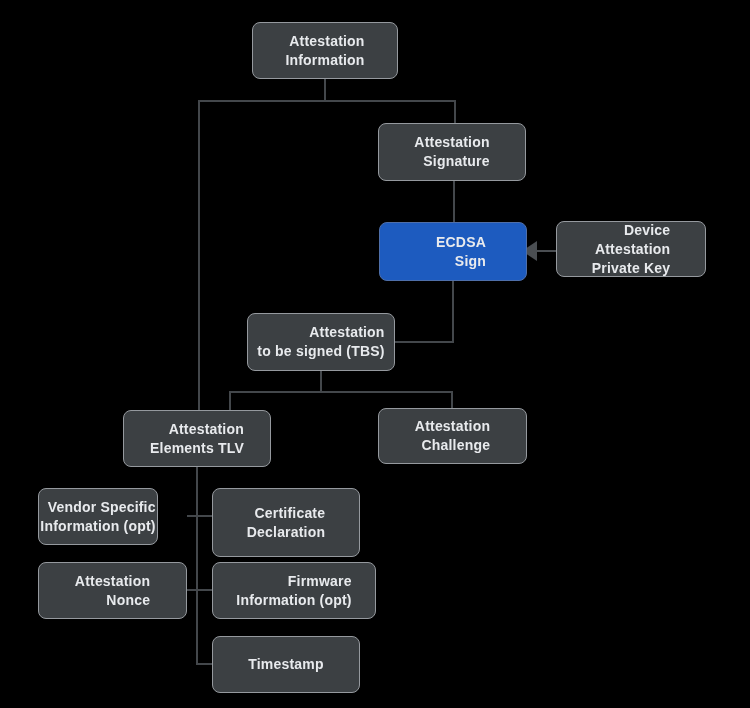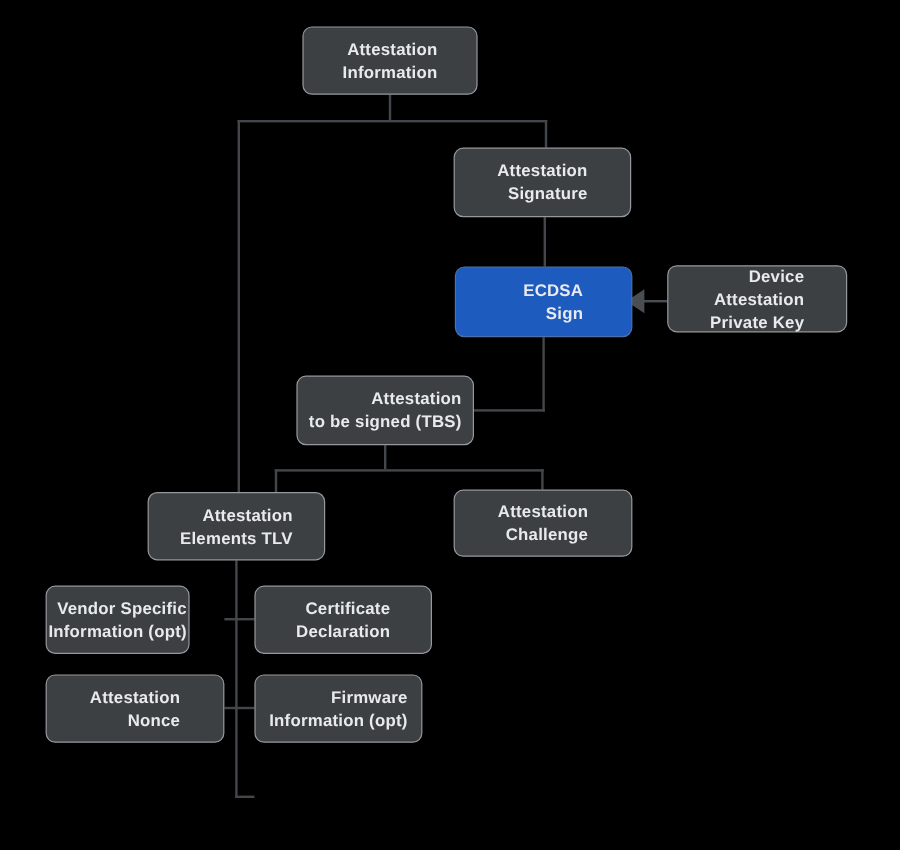--- a/index.html
+++ b/index.html
@@ -111,29 +111,32 @@
   <div class="node" style="left:378px;top:408px;width:149px;height:56px">
     <span class="label">Attestation
 Challenge</span>
   </div>
 
   <div class="node" style="left:38px;top:488px;width:120px;height:57px">
     <span class="label">Vendor Specific
 Information (opt)</span>
   </div>
 
-  <div class="node" style="left:212px;top:488px;width:148px;height:57px">
+  <div class="node" style="left:212px;top:488px;width:148px;height:69px">
     <span class="label">Certificate
 Declaration</span>
   </div>
 
   <div class="node" style="left:38px;top:562px;width:149px;height:57px">
     <span class="label">Attestation
 Nonce</span>
   </div>
 
-  <div class="node" style="left:212px;top:562px;width:140px;height:57px">
+  <div class="node" style="left:212px;top:562px;width:164px;height:57px">
     <span class="label">Firmware
 Information (opt)</span>
   </div>
 
+  <div class="node" style="left:212px;top:636px;width:148px;height:57px">
+    <span class="label">Timestamp</span>
+  </div>
 
 </div>
 
 </body></html>

